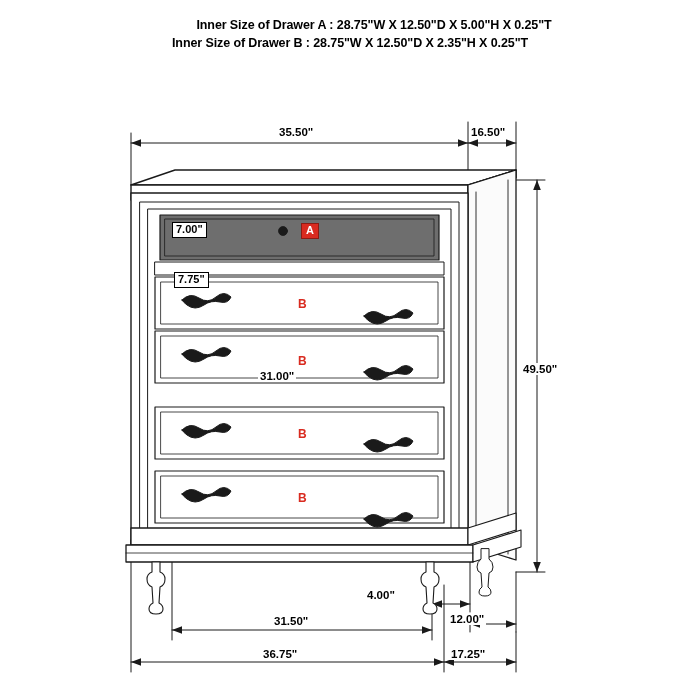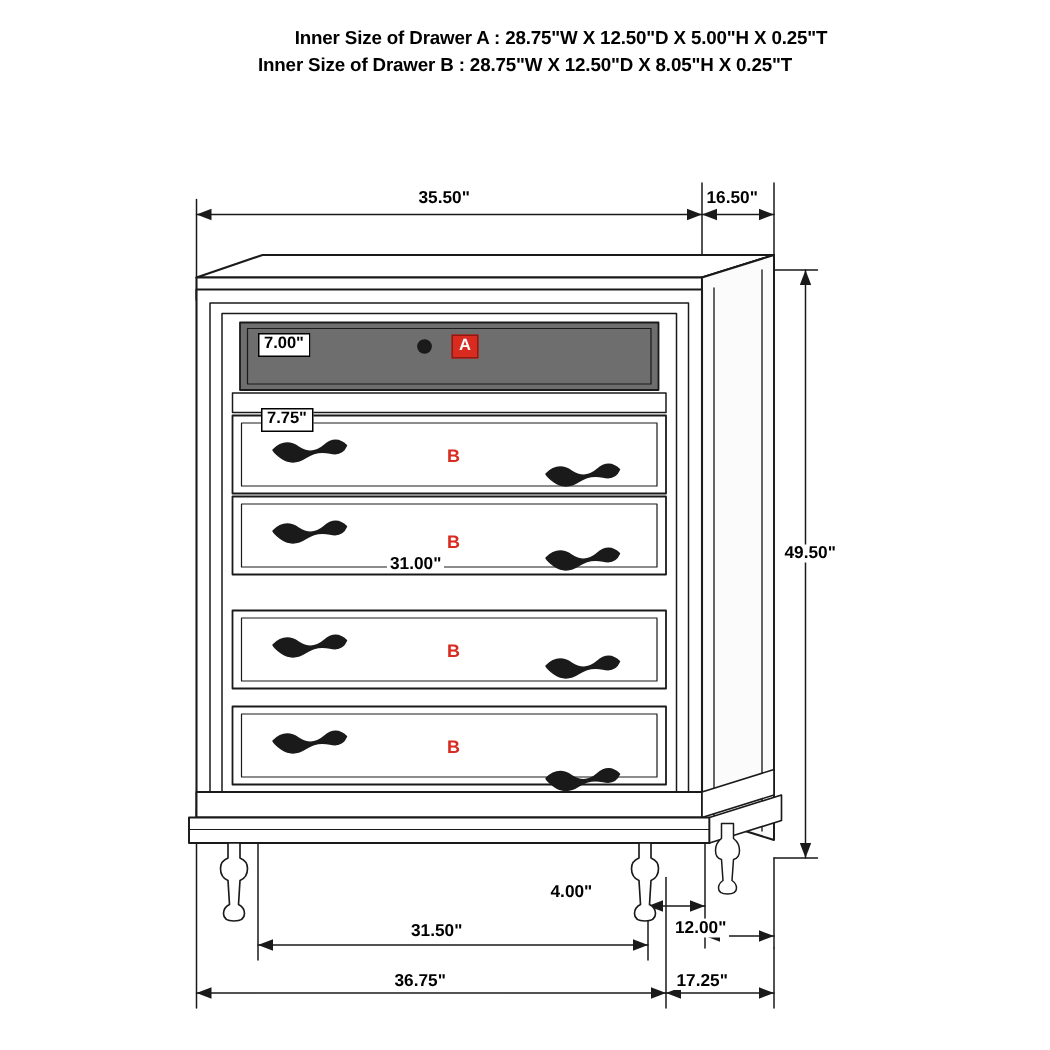--- a/index.html
+++ b/index.html
@@ -78,21 +78,21 @@
     white-space: nowrap;
     line-height: 1.05;
   }
 </style>
 </head>
 <body>
 
 <div id="stage">
 
   <div class="hdr" id="hdr1">Inner Size of Drawer A : 28.75"W X 12.50"D X 5.00"H X  0.25"T</div>
-  <div class="hdr" id="hdr2">Inner Size of Drawer B : 28.75"W X 12.50"D X 8.05"H X  0.25"T</div>
+  <div class="hdr" id="hdr2">Inner Size of Drawer B : 28.75"W X 12.50"D X 2.35"H X  0.25"T</div>
 
   <svg class="diagram" viewBox="0 0 700 700">
     <g fill="none" stroke="#1a1a1a" stroke-width="1.3" stroke-linejoin="round" stroke-linecap="round">
 
       <g stroke-width="1">
 
         <line x1="131" y1="133" x2="131" y2="185"></line>
         <line x1="468" y1="122" x2="468" y2="180"></line>
         <line x1="516" y1="122" x2="516" y2="178"></line>
 

